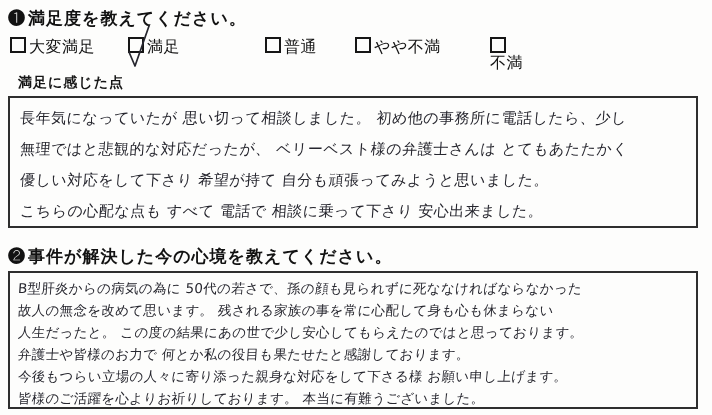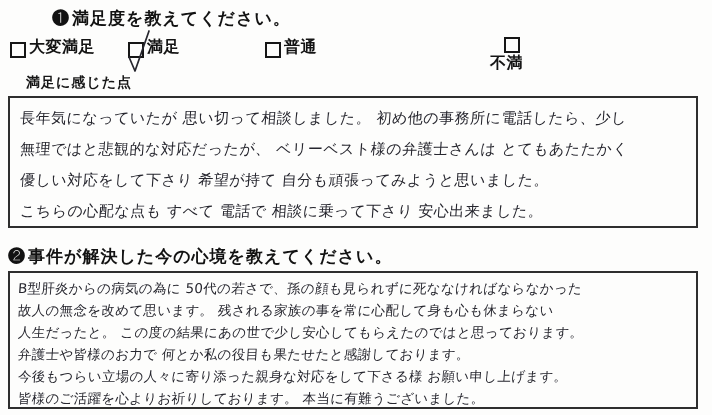--- a/index.html
+++ b/index.html
@@ -10,28 +10,28 @@
     color:#141414;
   }
   
   .q-title{
     position:absolute;left:8px;
     font-size:17px;font-weight:bold;letter-spacing:1px;
     color:#121212;white-space:nowrap;
   }
   .q-num{font-weight:bold;margin-right:2px;}
   .sub-label{
-    position:absolute;left:26px;top:74px;
+    position:absolute;left:18px;top:74px;
     font-size:14px;font-weight:bold;letter-spacing:1px;color:#161616;
   }
   
   .options{position:absolute;top:37px;left:0;width:712px;height:26px;}
   .opt{
-    position:absolute;top:0;display:flex;align-items:flex-end;
-    font-size:16px;font-weight:bold;letter-spacing:0.5px;white-space:nowrap;
+    position:absolute;top:0;display:flex;align-items:flex-start;
+    font-size:16px;font-weight:normal;letter-spacing:0.5px;white-space:nowrap;
   }
   .cbox{
     width:12px;height:12px;border:2px solid #161616;
     display:inline-block;margin-right:3px;position:relative;
     background:#fdfdfc;flex:0 0 auto;
   }
   .check-svg{
     position:absolute;left:-5px;top:-15px;overflow:visible;
     pointer-events:none;
   }
@@ -48,21 +48,21 @@
     font-family:"DejaVu Sans", sans-serif;
     color:#26262e;white-space:nowrap;
     transform:skewX(-4deg);transform-origin:0 50%;
   }
   .box1 .hand{font-size:15px;line-height:31px;letter-spacing:0.5px;}
   .box2 .hand{font-size:13.5px;line-height:22px;letter-spacing:0.3px;}
 </style>
 </head>
 <body>
 
-<div class="q-title" style="top:7px;margin-left:44px;">
+<div class="q-title" style="top:7px;">
   <span class="q-num">❶</span><span>満足度を教えてください。</span>
 </div>
 
 <div class="options">
 
   <label class="opt" style="left:10px;">
     <span class="cbox"></span>
     <span>大変満足</span>
   </label>
 
@@ -73,20 +73,24 @@
       </svg>
     </span>
     <span>満足</span>
   </label>
 
   <label class="opt" style="left:265px;">
     <span class="cbox"></span>
     <span>普通</span>
   </label>
 
+  <label class="opt" style="left:355px;">
+    <span class="cbox"></span>
+    <span>やや不満</span>
+  </label>
 
   <label class="opt" style="left:490px;flex-direction:column;">
     <span class="cbox"></span>
     <span>不満</span>
   </label>
 
 </div>
 
 <div class="sub-label">満足に感じた点</div>
 

